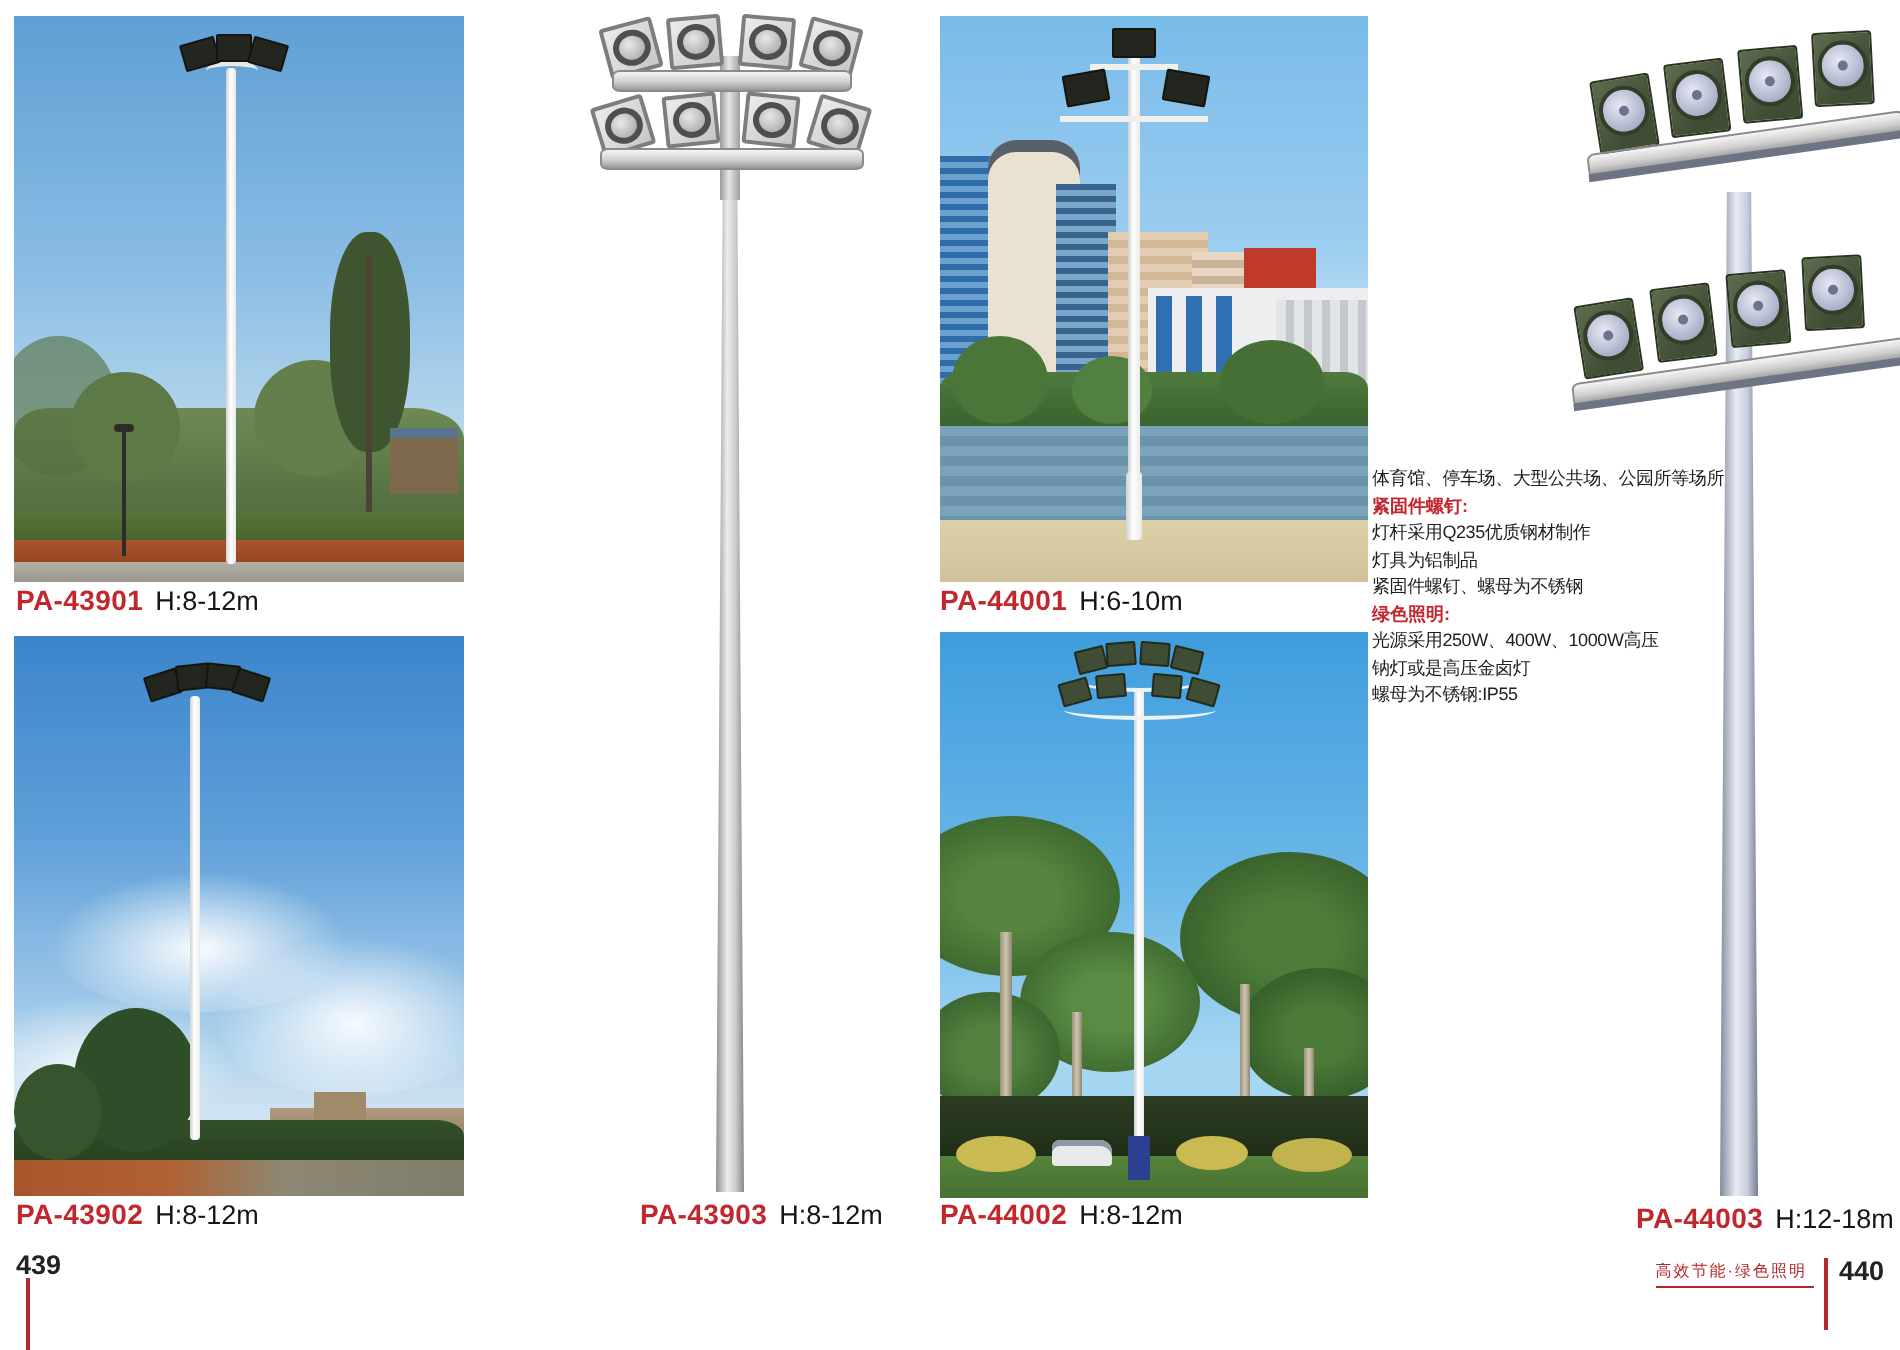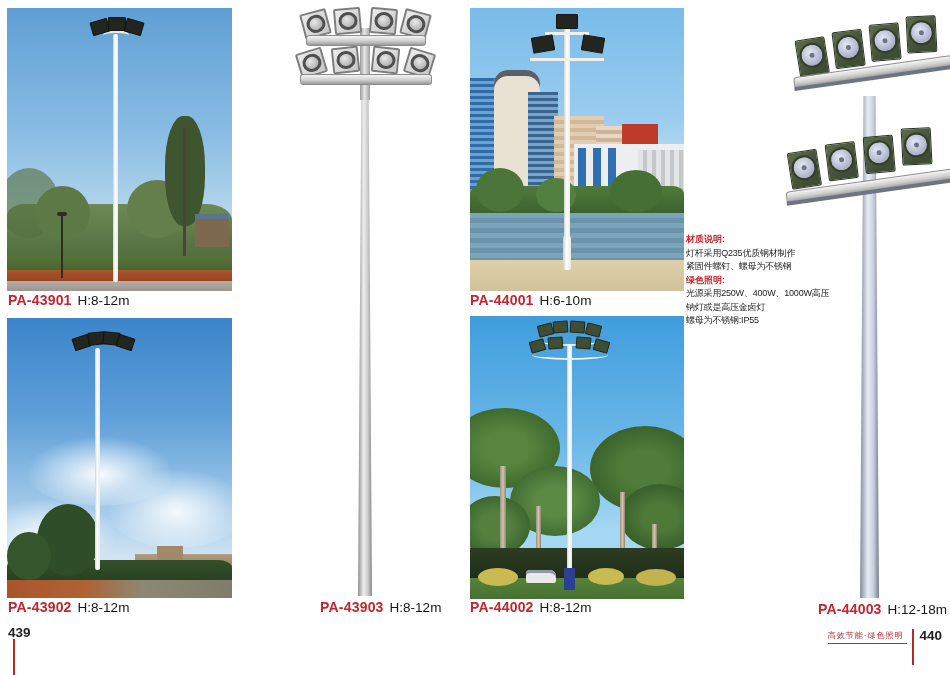--- a/index.html
+++ b/index.html
@@ -244,22 +244,24 @@
       <div class="green-lamp" style="left:114px;top:5px;transform:rotate(3deg);">
           <span class="disc"></span>
           <span class="dot"></span>
         </div>
       <div class="steel-bar" style="left:-6px;top:52px;width:168px;height:10px;transform:skewY(-2deg);"></div>
       <div class="layer" style="position:absolute;left:-6px;top:62px;width:168px;height:4px;background:#6e7484;transform:skewY(-2deg);"></div>
     </div>
   </div>
 
   <div class="specs">
-    <div class="spec-title">材质说明:</div>
+    <div class="spec-line">体育馆、停车场、大型公共场、公园所等场所</div>
+    <div class="spec-title">紧固件螺钉:</div>
     <div class="spec-line">灯杆采用Q235优质钢材制作</div>
+    <div class="spec-line">灯具为铝制品</div>
     <div class="spec-line">紧固件螺钉、螺母为不锈钢</div>
     <div class="spec-title">绿色照明:</div>
     <div class="spec-line">光源采用250W、400W、1000W高压</div>
     <div class="spec-line">钠灯或是高压金卤灯</div>
     <div class="spec-line">螺母为不锈钢:IP55</div>
   </div>
 
   <div class="plabel" style="left:8px;top:292px;text-align:right;">
     <span class="pcode">PA-43901</span>
     <span class="pheight">H:8-12m</span>

